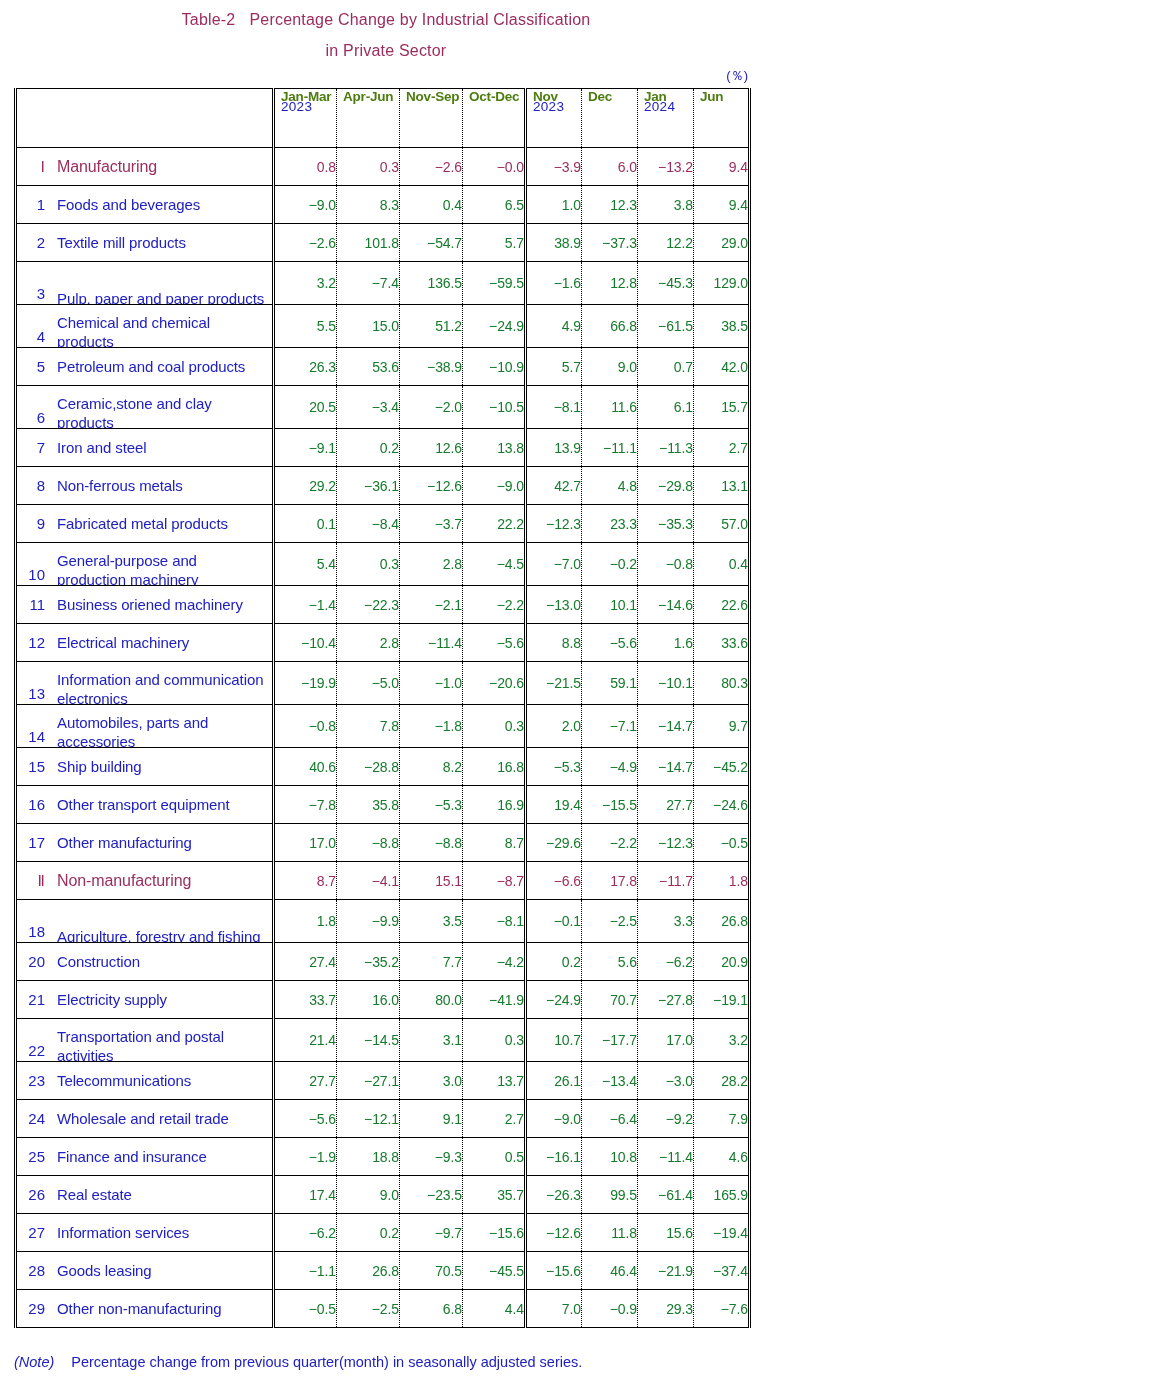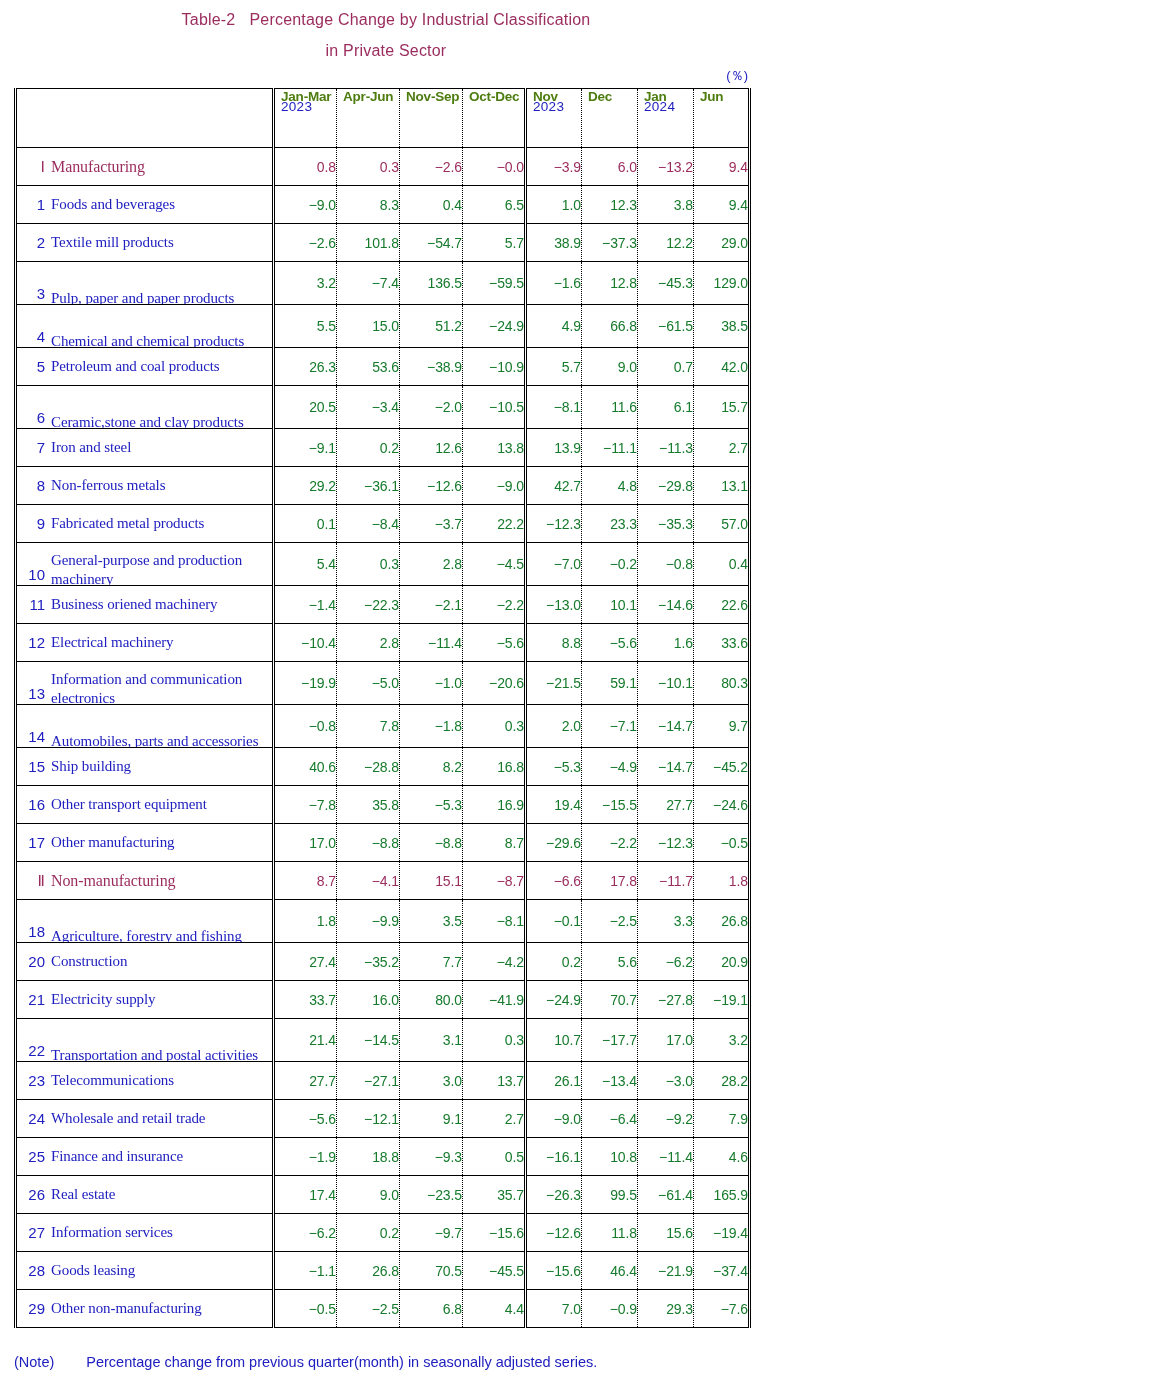--- a/index.html
+++ b/index.html
@@ -132,26 +132,25 @@
     flex: 0 0 auto;
     min-width: 22px;
     text-align: right;
     font-size: 15px;
     color: #2020c0;
     line-height: 19px;
     padding-bottom: 1px;
   }
   .lbl-txt {
     flex: 1 1 auto;
-    margin-left: 6px;
+    margin-left: 12px;
     font-size: 15px;
     line-height: 19px;
     color: #2020c0;
     letter-spacing: -0.1px;
-    font-family: Liberation Serif, serif;
   }
   
   tr.section .lbl-num,
   tr.section .lbl-txt { color: #9b2d5e; }
   tr.section .lbl-num { font-size: 15px; }
   tr.section .lbl-txt { font-size: 16px; }
   tr.section td.val { color: #9b2d5e; }
 
   
   .lbl.two .lbl-txt {
@@ -172,21 +171,21 @@
 
   
   .note {
     position: absolute;
     left: 14px;
     top: 1354px;
     color: #2020c0;
     font-size: 14.5px;
     white-space: nowrap;
   }
-  .note .note-tag { margin-right: 32px; }
+  .note .note-tag { margin-right: 17px; font-style: italic; }
 </style>
 </head>
 <body>
 
 <div id="page">
 
   <div class="title-block">
     <div class="title-line1">
       <span class="tbl-no">Table-2</span><span>Percentage Change by Industrial Classification</span>
     </div>

